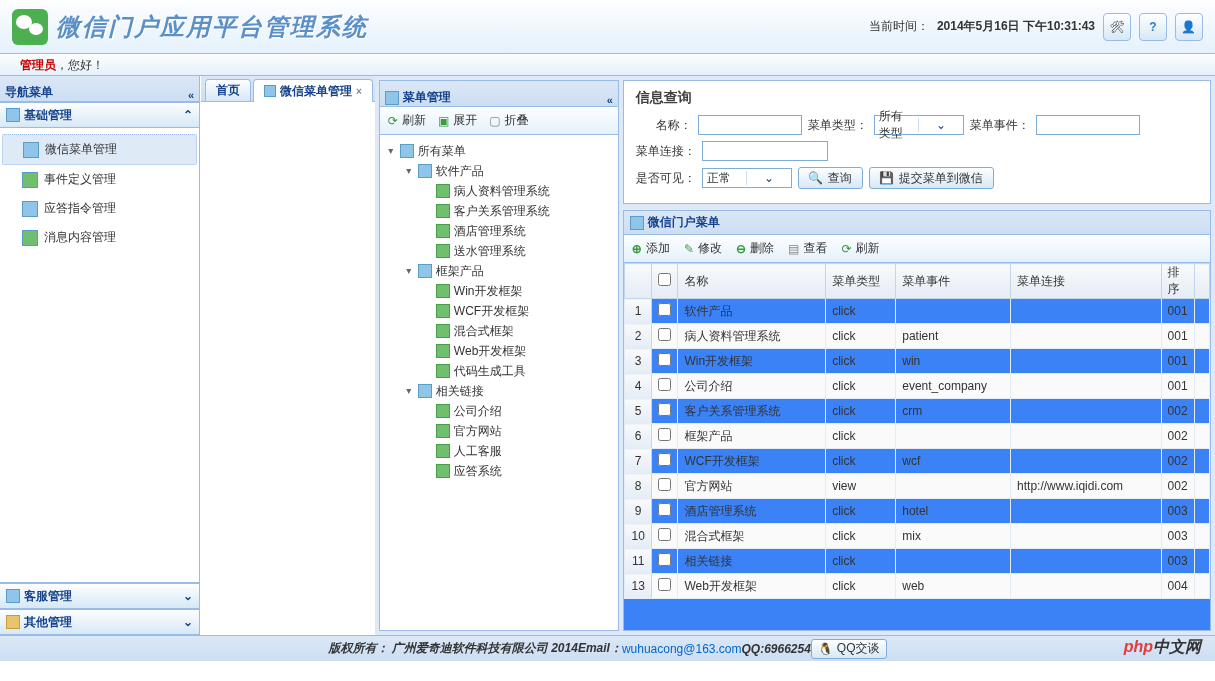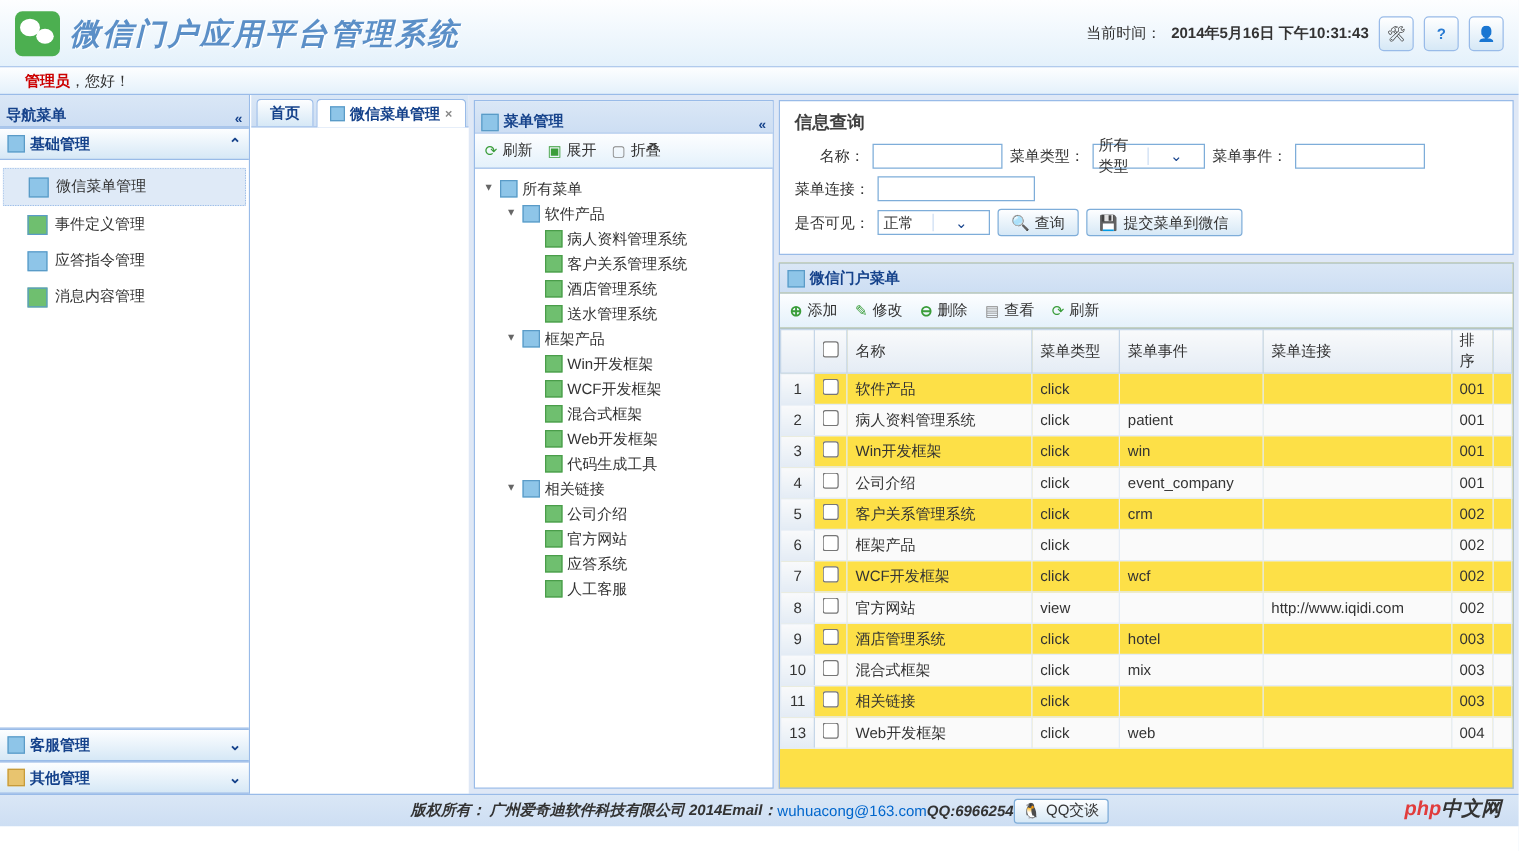--- a/index.html
+++ b/index.html
@@ -42,21 +42,21 @@
 .form-panel { border: 1px solid #99bbe8; background: #fff; padding: 8px 12px; }
 .form-title { font-size: 14px; font-weight: bold; color: #404040; margin-bottom: 8px; }
 .form-row { display: flex; align-items: center; gap: 6px; margin-bottom: 6px; flex-wrap: wrap; }
 .form-row label { min-width: 56px; text-align: right; }
 .form-row input[type=text] { height: 20px; border: 1px solid #7eadd9; padding: 0 4px; width: 104px; }
 .form-row input.wide { width: 126px; }
 .combo { height: 20px; border: 1px solid #7eadd9; display: inline-flex; align-items: center; width: 90px; background: #fff; }
 .combo span { flex: 1; padding: 0 4px; }
 .combo .dd { width: 16px; text-align: center; color: #15428b; cursor: pointer; border-left: 1px solid #cddef3; }
 .btn { height: 22px; border: 1px solid #7eadd9; border-radius: 3px; background: linear-gradient(#fdfeff, #d6e8f6); padding: 0 10px; display: inline-flex; align-items: center; gap: 4px; cursor: pointer; }
-.grid-panel { flex: 1; border: 1px solid #99bbe8; background: #fde047; display: flex; flex-direction: column; }
+.grid-panel { flex: 1; border: 1px solid #99bbe8; background: #3b82f6; display: flex; flex-direction: column; }
 .grid-hd { height: 24px; background: linear-gradient(#dae7f6, #cddef3); border-bottom: 1px solid #99bbe8; display: flex; align-items: center; padding: 0 6px; font-weight: bold; color: #15428b; gap: 4px; }
 .grid-tbar { height: 28px; background: linear-gradient(#fdfeff, #e4f1fb); border-bottom: 1px solid #99bbe8; display: flex; align-items: center; gap: 14px; padding: 0 8px; }
 .grid-body { flex: 1; overflow: auto; }
 table { width: 100%; border-collapse: collapse; }
 th { background: linear-gradient(#f9fafb, #e4ecf5); border: 1px solid #c5d6e8; height: 24px; text-align: left; padding: 0 6px; font-weight: normal; color: #333; }
 td { border: 1px solid #e4ecf5; height: 25px; padding: 0 6px; }
 tr:nth-child(even) td { background: #fafafa; }
 .rownum { width: 28px; text-align: center; background: linear-gradient(#f9fafb, #e4ecf5) !important; border-right: 1px solid #c5d6e8; color: #333; }
 .chk { width: 26px; text-align: center; }
 .footer { height: 26px; background: linear-gradient(#dae7f6, #cddef3); border-top: 1px solid #99bbe8; display: flex; align-items: center; justify-content: center; font-size: 12px; position: relative; }
@@ -284,28 +284,28 @@
                         <div class="tree-node">
                           <span class="tree-toggle"></span>
                           <span class="ico-doc"></span>
                           <span>官方网站</span>
                         </div>
                       </li>
                       <li>
                         <div class="tree-node">
                           <span class="tree-toggle"></span>
                           <span class="ico-doc"></span>
+                          <span>人工客服</span>
+                        </div>
+                      </li>
+                      <li>
+                        <div class="tree-node">
+                          <span class="tree-toggle"></span>
+                          <span class="ico-doc"></span>
                           <span>应答系统</span>
-                        </div>
-                      </li>
-                      <li>
-                        <div class="tree-node">
-                          <span class="tree-toggle"></span>
-                          <span class="ico-doc"></span>
-                          <span>人工客服</span>
                         </div>
                       </li>
                     </ul>
                   </li>
                 </ul>
               </li>
             </ul>
           </div>
       </div>
 

